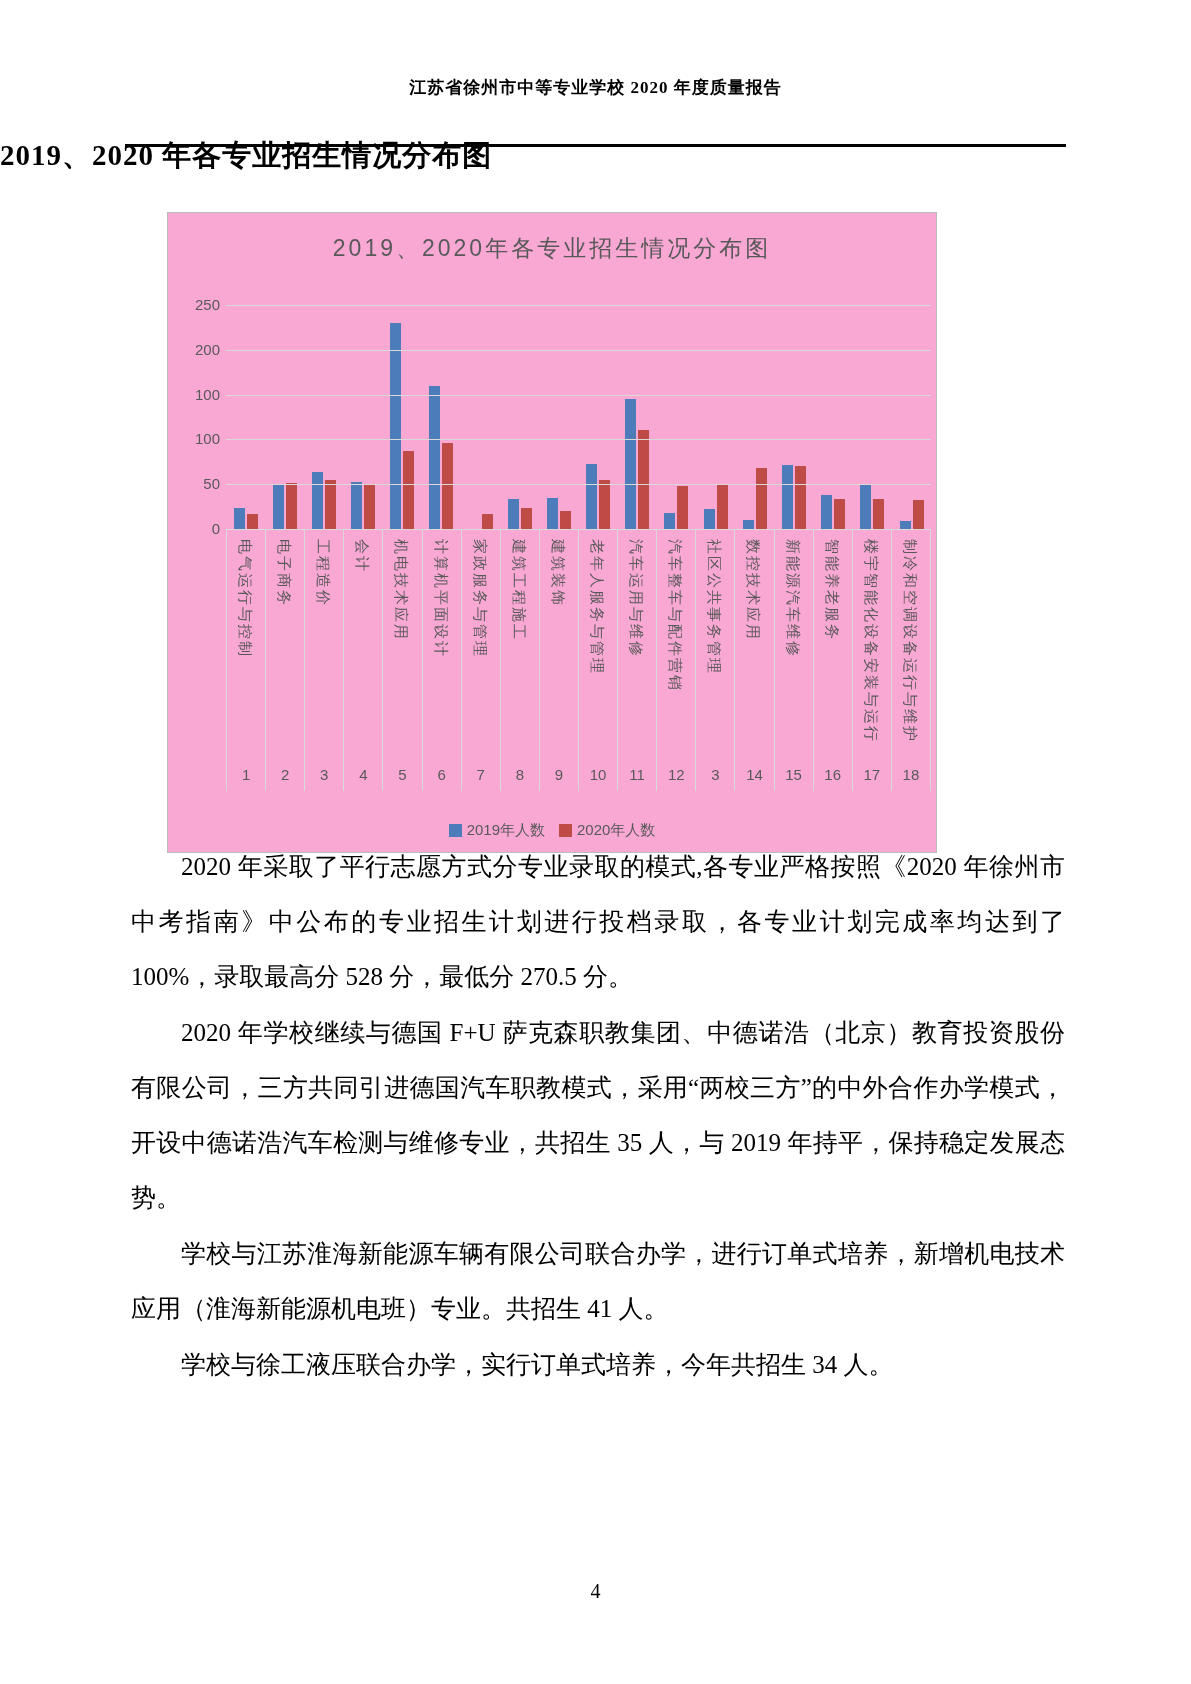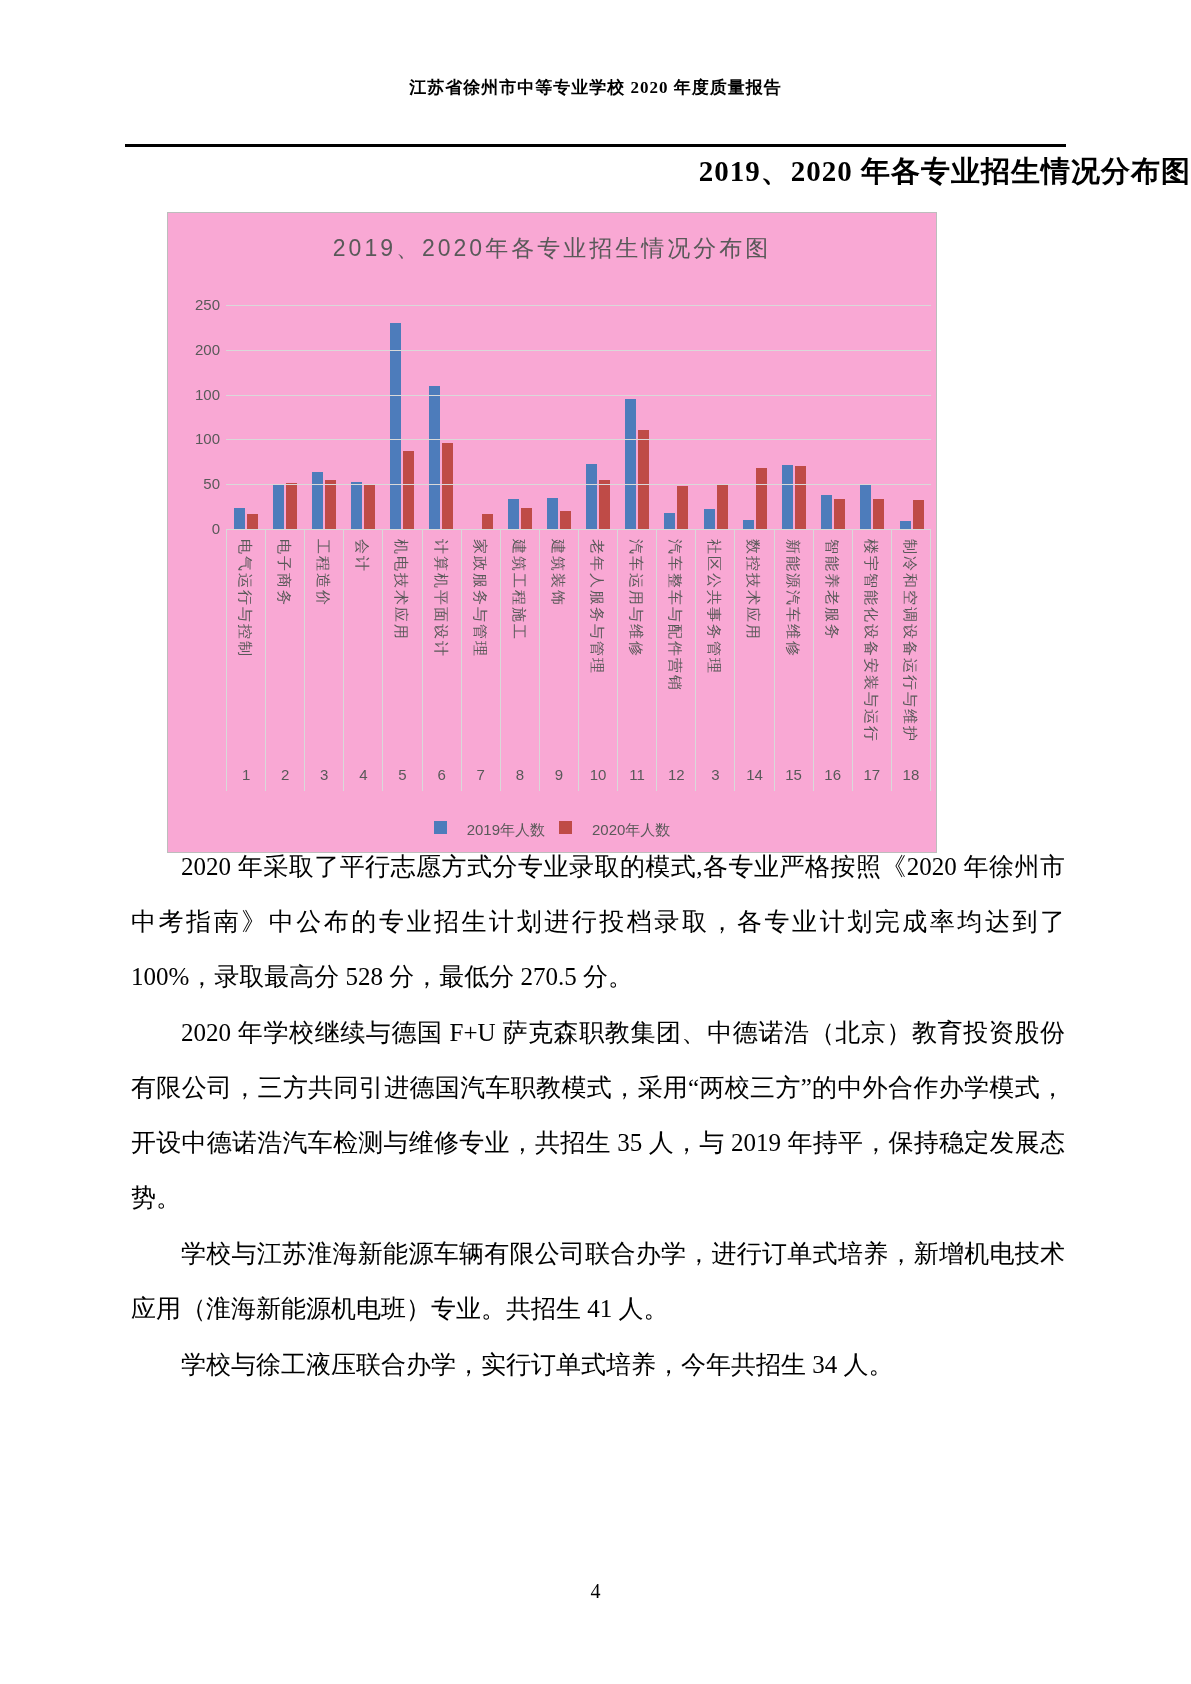--- a/index.html
+++ b/index.html
@@ -16,22 +16,22 @@
   .doc-header{
     position:absolute;top:76px;left:0;width:100%;
     text-align:center;font-size:17px;font-weight:bold;letter-spacing:1px;
   }
   .header-rule{
     position:absolute;top:144px;left:125px;width:941px;height:0;
     border-top:3px solid #000;
   }
   
   .page-title{
-    position:absolute;top:152px;left:0;width:100%;
-    text-align:right;font-size:29px;font-weight:bold;letter-spacing:1px;
+    position:absolute;top:136px;left:0;width:100%;
+    text-align:left;font-size:29px;font-weight:bold;letter-spacing:1px;
   }
   
   .chart-box{
     position:absolute;left:167px;top:212px;width:770px;height:641px;
     border:1px solid #bdbdbd;background:#f9a8d4;
     font-family:"Liberation Sans","DejaVu Sans",sans-serif;color:#595959;
     box-sizing:border-box;
   }
   .chart-title{
     position:absolute;top:20px;left:0;width:100%;
@@ -58,21 +58,21 @@
   }
   .cat-num{
     position:absolute;bottom:8px;left:0;width:100%;
     text-align:center;font-size:15px;color:#595959;
   }
   .legend{
     position:absolute;left:0;bottom:12px;width:100%;
     display:flex;justify-content:center;align-items:center;gap:14px;
     font-size:15px;color:#595959;
   }
-  .legend-item{display:flex;align-items:flex-start;gap:20px;}
+  .legend-item{display:flex;align-items:center;gap:5px;}
   .swatch{width:13px;height:13px;display:inline-block;}
   
   .body-text{
     position:absolute;left:130px;top:838px;width:936px;
     font-size:25px;line-height:55px;text-align:justify;
   }
   .body-text p{margin:1px;text-indent:2em;}
   
   .page-number{
     position:absolute;top:1580px;left:0;width:100%;

